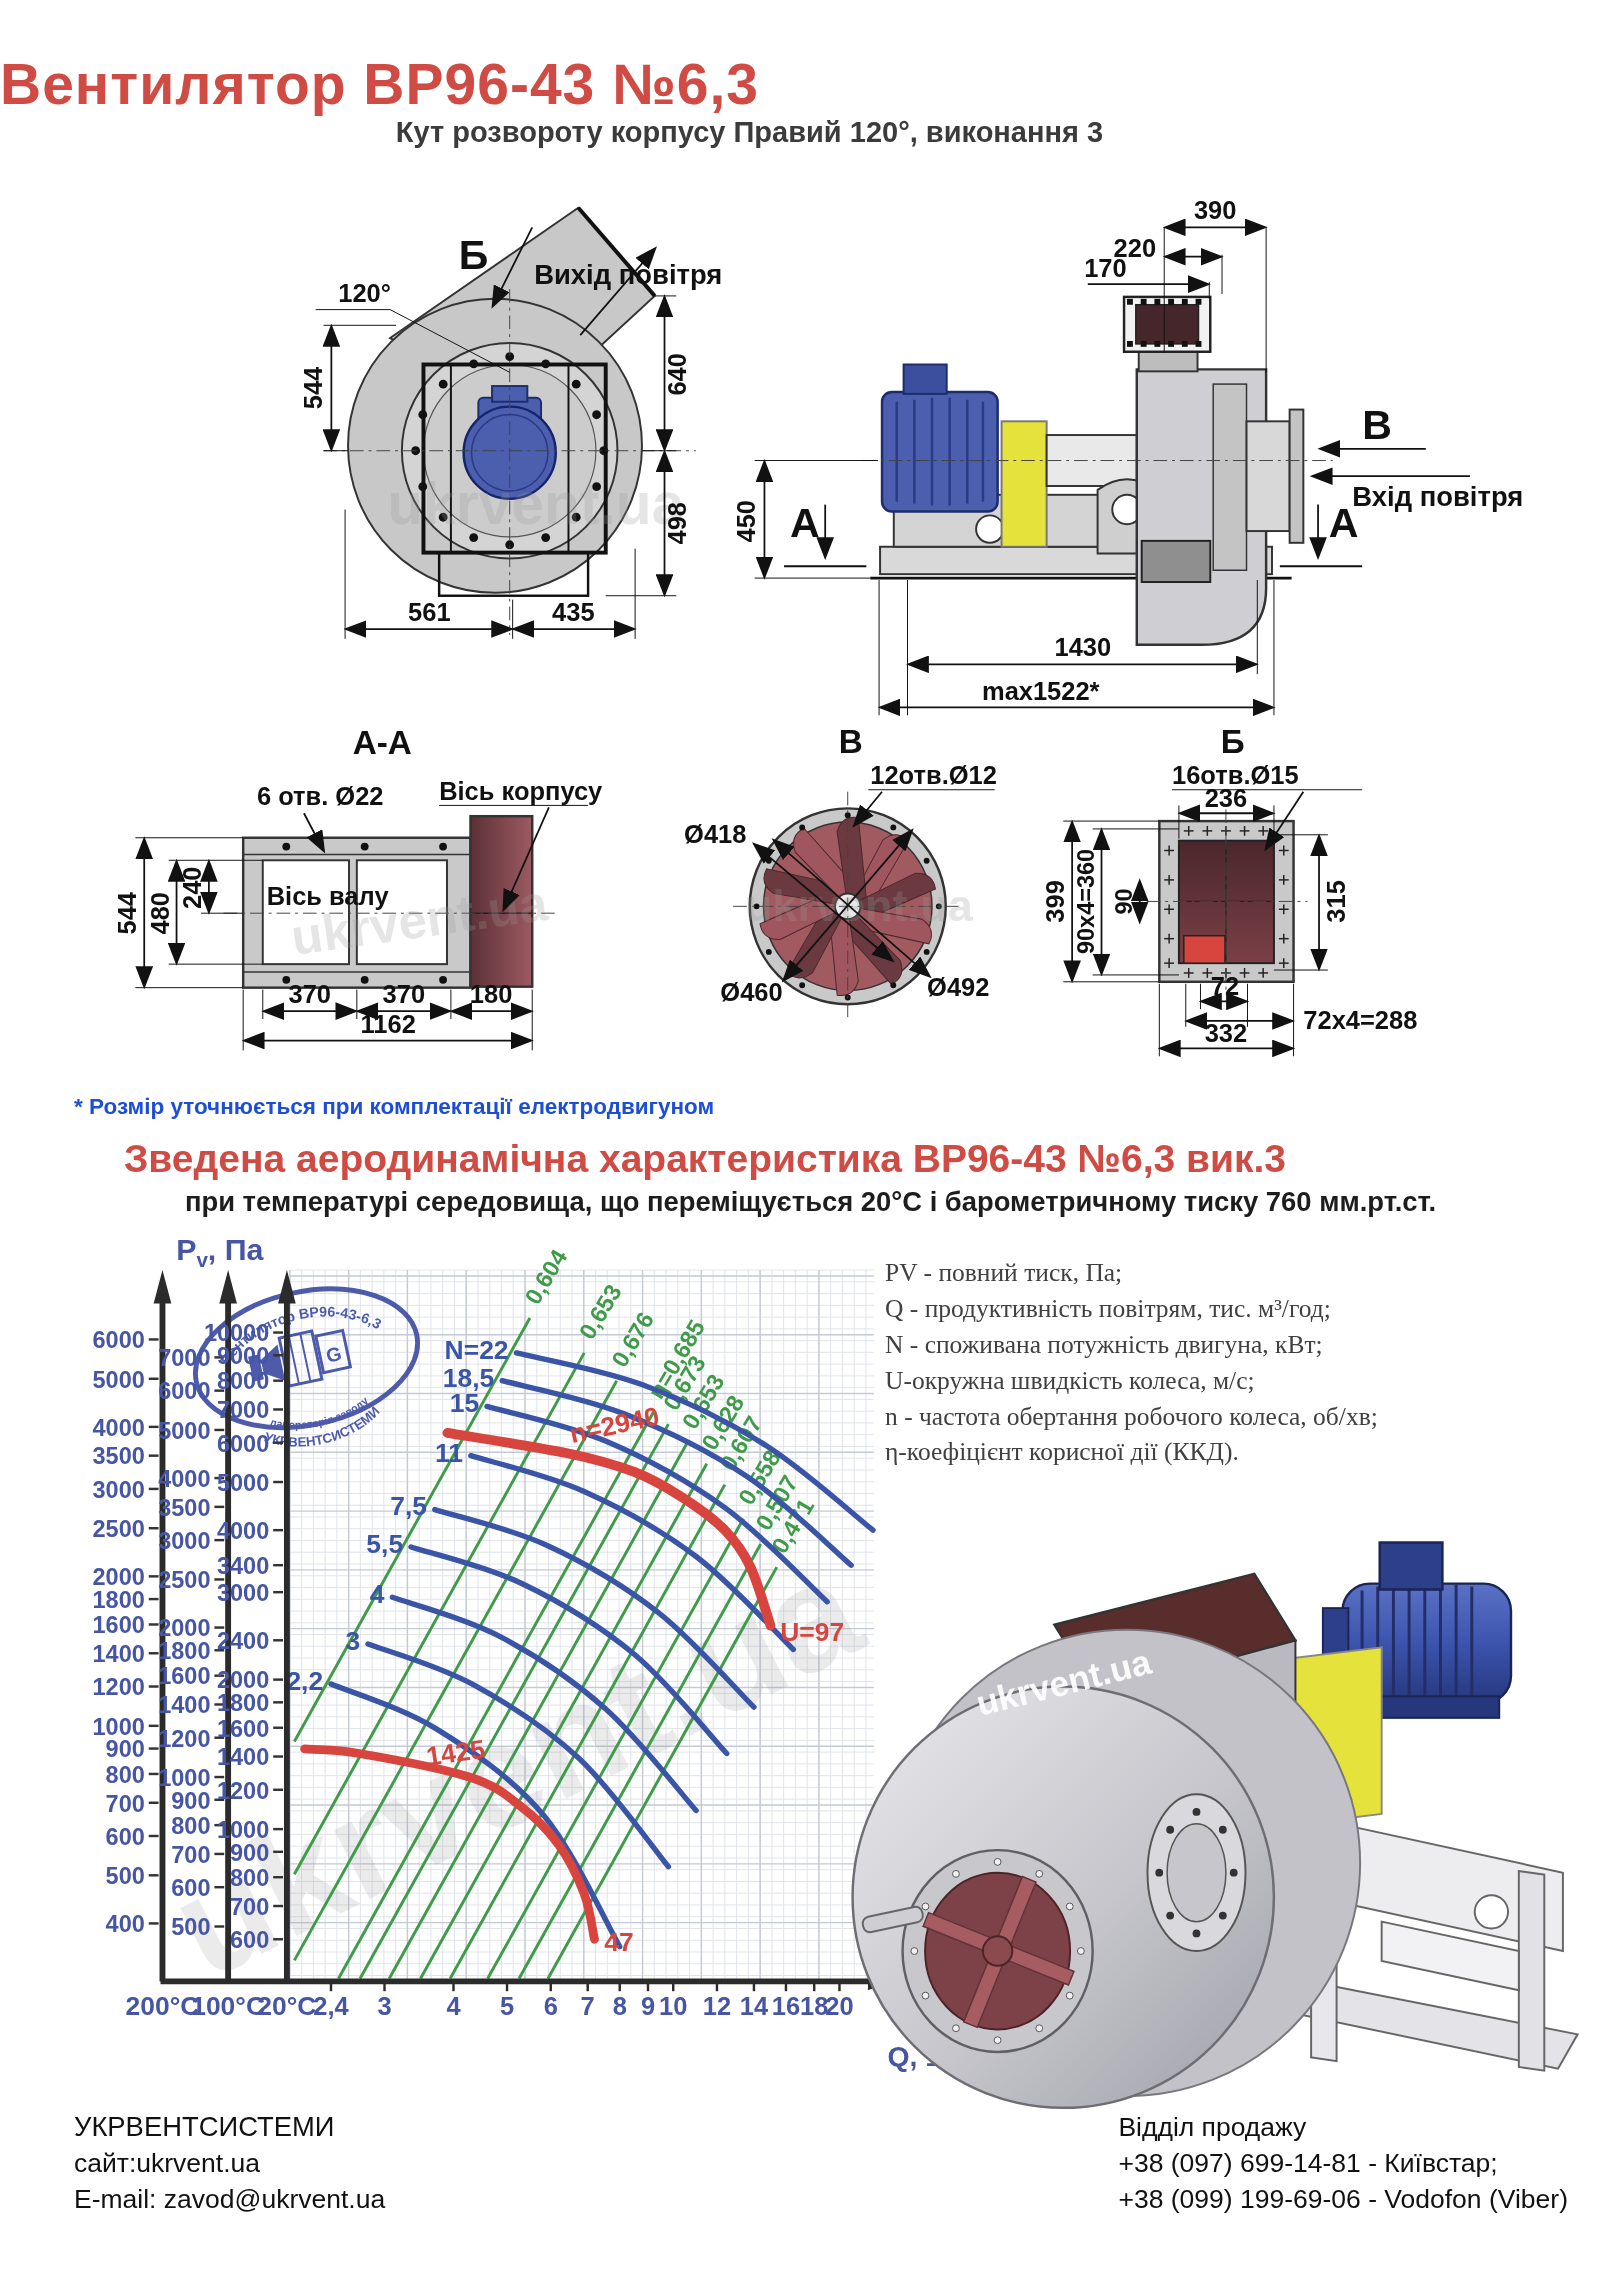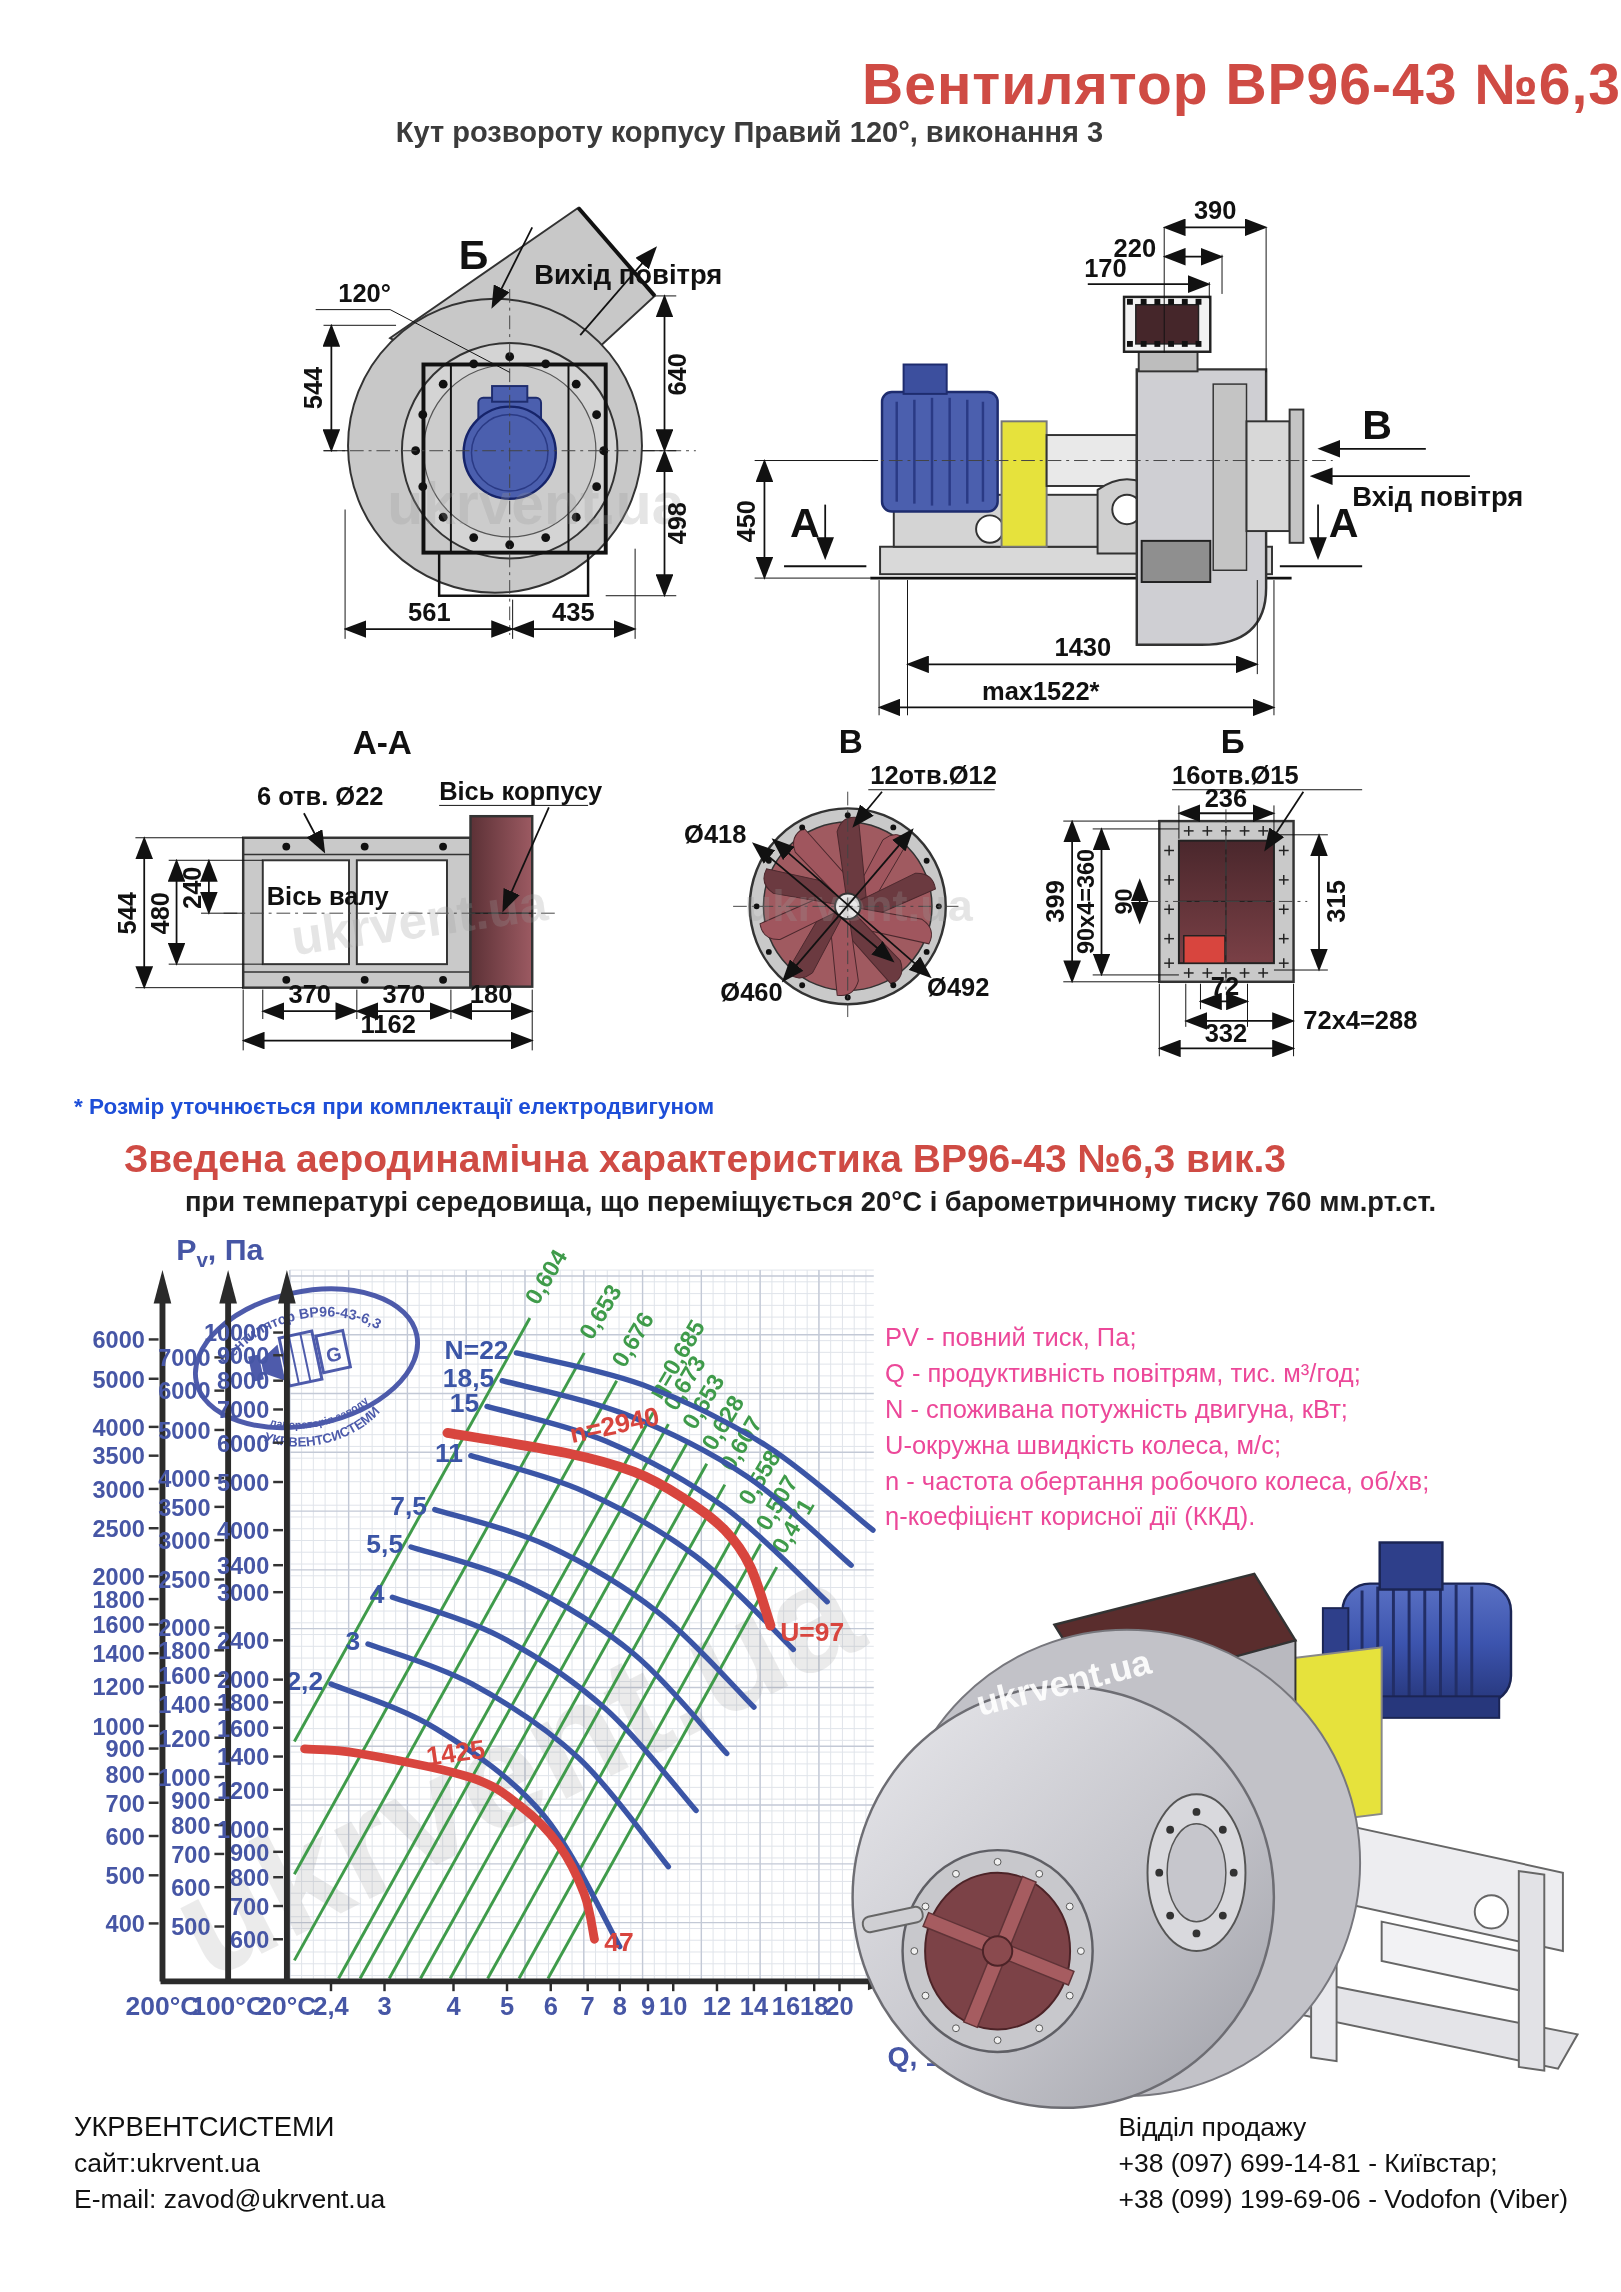--- a/index.html
+++ b/index.html
@@ -1,28 +1,28 @@
 <!DOCTYPE html>
 <html><head>
 <meta charset="utf-8">
 <style>
   html,body{margin:0;padding:0;background:#888;}
   .page{position:relative;width:1621px;height:2293px;background:#ffffff;
         font-family:"Liberation Sans",sans-serif;overflow:hidden;}
   .abs{position:absolute;}
-  .title{left:0;top:51px;width:1621px;text-align:right;
+  .title{left:0;top:51px;width:1621px;text-align:left;
          font-size:57px;font-weight:bold;color:#cf4b44;letter-spacing:1px;}
   .subtitle{left:0;top:116px;width:1499px;text-align:center;
          font-size:29px;font-weight:bold;color:#3b3b3b;}
   .note{left:74px;top:1094px;font-size:22.5px;font-weight:bold;color:#1d4ed8;}
   .aero-h{left:0;top:1137px;width:1410px;text-align:center;
           font-size:39px;font-weight:bold;color:#cf4b44;}
   .aero-s{left:0;top:1186px;width:1621px;text-align:center;
           font-size:27.4px;font-weight:bold;color:#1d1d1d;}
-  .legend{left:885px;top:1322px;width:706px;font-size:25.5px;color:#ec4899;}
+  .legend{left:885px;top:1258px;width:706px;font-size:25.5px;color:#404040;font-family:Liberation Serif, serif;}
   .legend p{margin:0 0 5.9px 0;line-height:30px;}
   .footer-l{left:74px;top:2109px;font-size:26.5px;color:#111;line-height:36px;}
   .footer-l .co{font-size:27.4px;}
   .footer-r{right:53px;top:2109px;font-size:26.5px;color:#111;line-height:36px;text-align:left;}
   svg text{font-family:"Liberation Sans",sans-serif;}
   .dimt{font-size:26px;font-weight:bold;fill:#111;}
   .dimt2{font-size:24px;font-weight:bold;fill:#111;}
   .vtitle{font-size:34px;font-weight:bold;fill:#111;}
   .seclet{font-size:42px;font-weight:bold;fill:#111;}
   .airlab{font-size:28px;font-weight:bold;fill:#111;}

